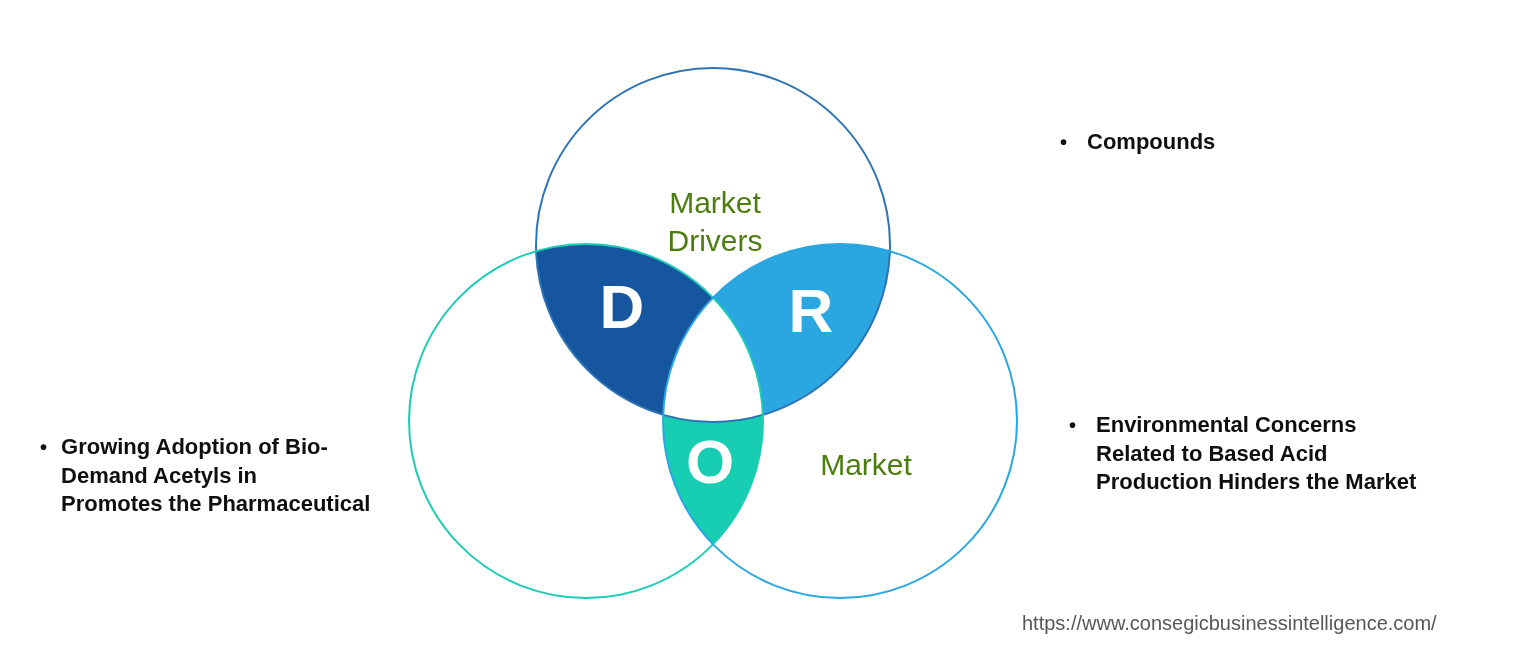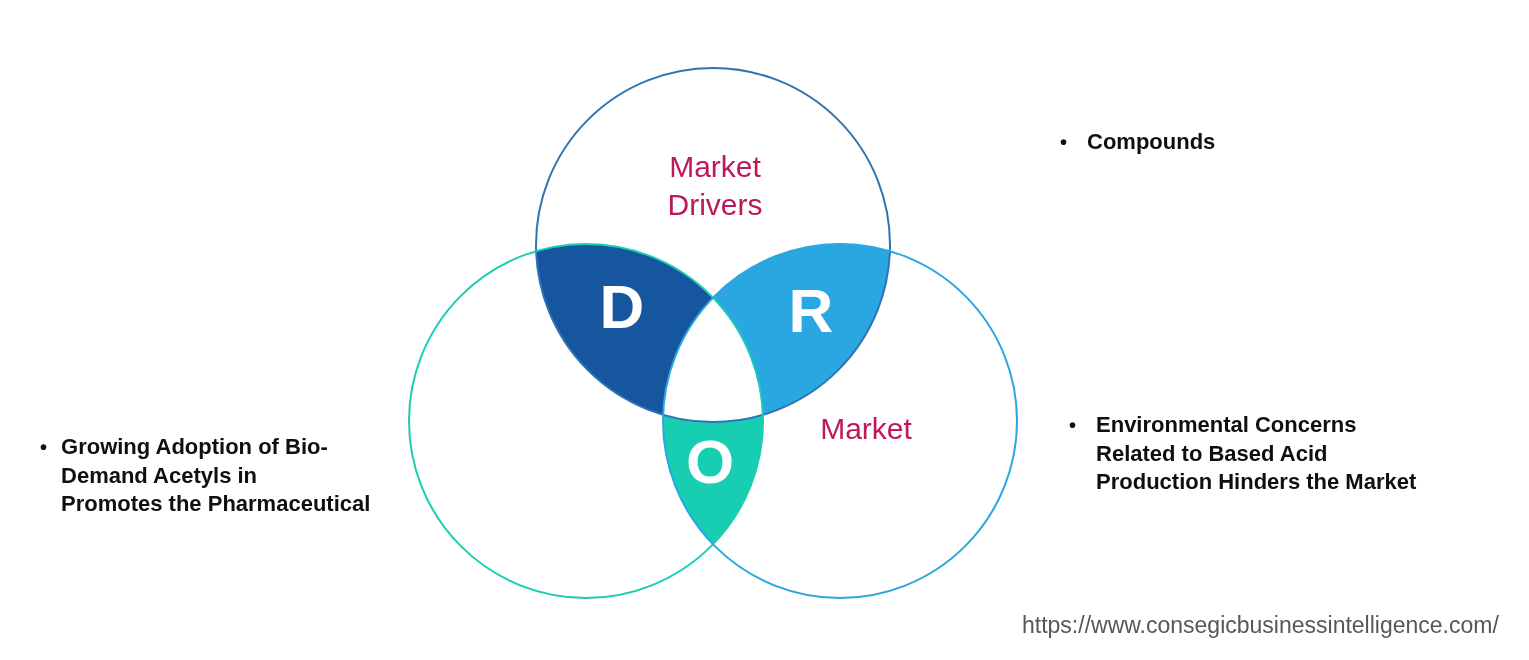--- a/index.html
+++ b/index.html
@@ -19,24 +19,25 @@
     color: #ffffff;
     font-size: 62px;
     font-weight: 600;
     line-height: 1;
     user-select: none;
   }
   .circle-label {
     position: absolute;
     transform: translateX(-50%);
     text-align: center;
-    color: #be185d;
+    color: #4d7c0f;
     font-size: 30px;
     line-height: 38px;
     white-space: nowrap;
+    margin-top: 36px;
   }
   .bullet {
     position: absolute;
     display: flex;
     align-items: flex-start;
     color: #0f0f0f;
     font-weight: 700;
     font-size: 22px;
     line-height: 28.5px;
   }
@@ -46,21 +47,21 @@
     line-height: 28.5px;
   }
   .bullet .lines { flex: 0 0 auto; }
   .bullet .lines div { white-space: nowrap; }
   .gap-sm { width: 14px; flex: 0 0 auto; }
   .gap-md { width: 20px; flex: 0 0 auto; }
   .footer-url {
     position: absolute;
     left: 1022px;
     top: 612px;
-    font-size: 23px;
+    font-size: 20px;
     color: #56575b;
     white-space: nowrap;
   }
 </style>
 </head>
 <body>
 
 <div class="stage">
 
   <svg class="venn-svg" viewBox="0 0 1529 660" aria-hidden="true">

